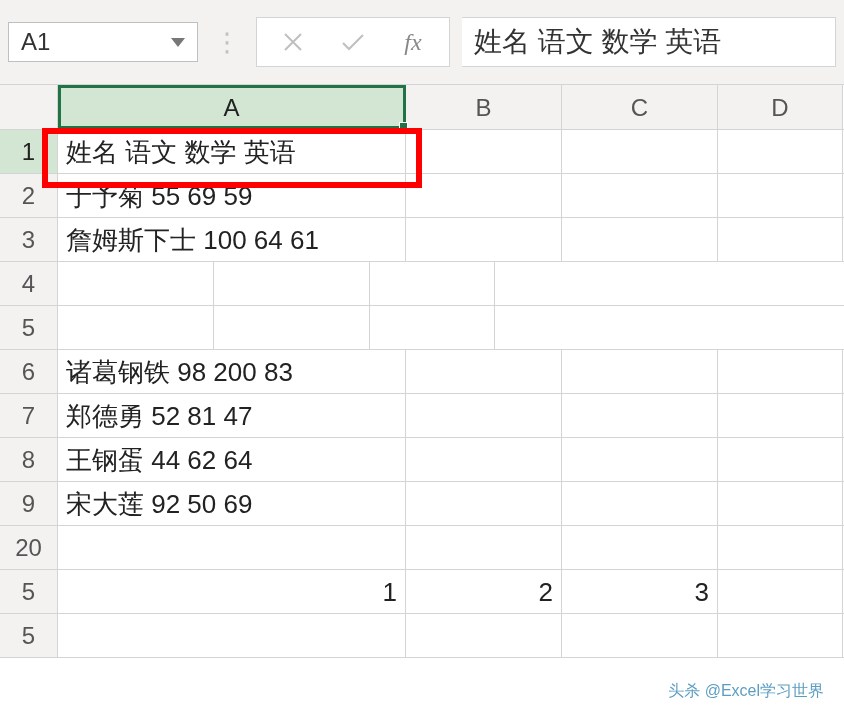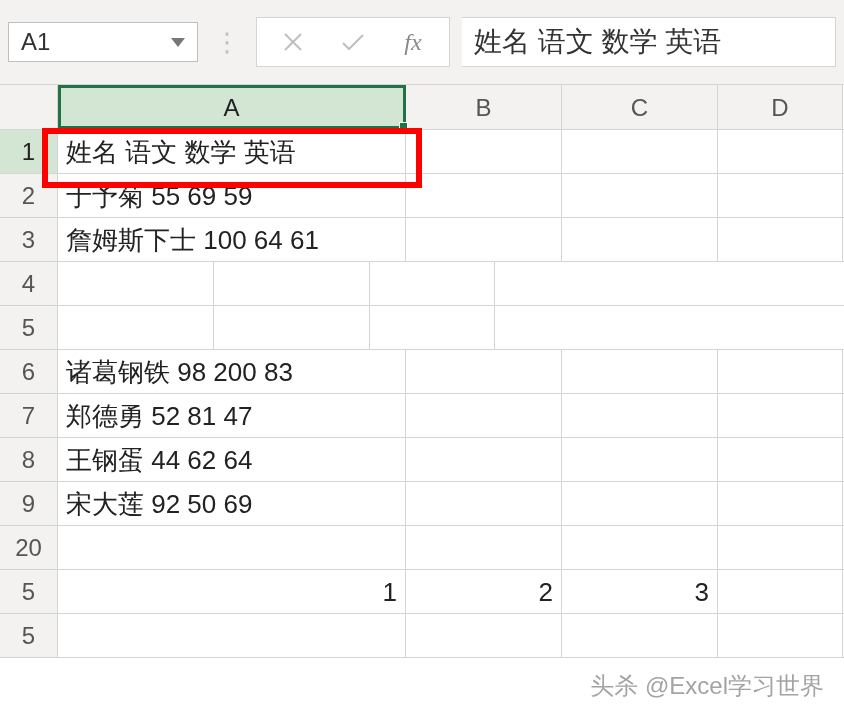--- a/index.html
+++ b/index.html
@@ -168,22 +168,22 @@
       height: 60px;
       border: 6px solid #ff0000;
       pointer-events: none;
       z-index: 10;
     }
     
     .watermark {
       position: absolute;
       bottom: 18px;
       right: 20px;
-      font-size: 24px;
-      color: #737373;
+      font-size: 16px;
+      color: #0369a1;
       opacity: 0.65;
       z-index: 20;
     }
   </style>
 </head>
 <body>
 
 <div class="formula-bar-area">
   <div class="name-box">
     <span class="name-box-text">A1</span>

